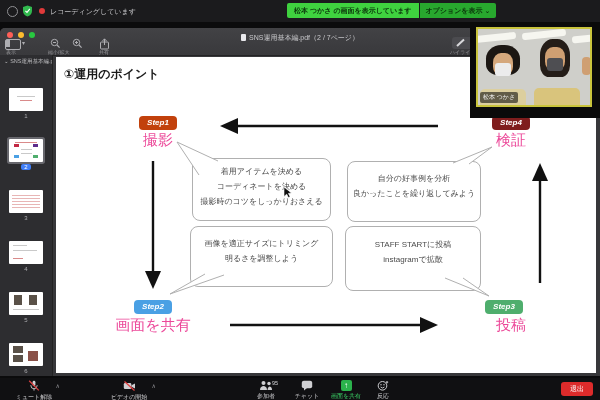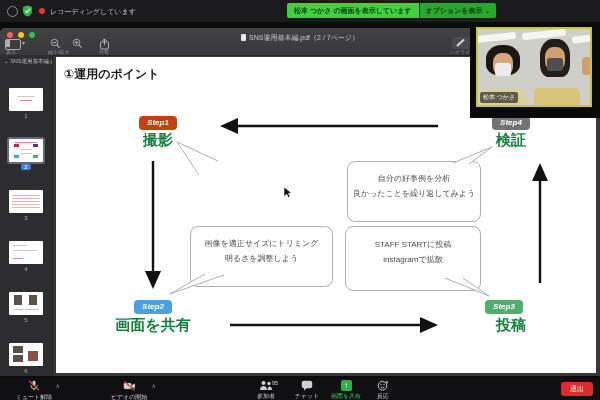--- a/index.html
+++ b/index.html
@@ -49,21 +49,21 @@
   .ttext{position:absolute;left:3px;right:3px;top:3px;bottom:3px;
          background:repeating-linear-gradient(#fff 0 2px,#d6d6d6 2px 3px);}
   .ttext.red{background:repeating-linear-gradient(#fff 0 2px,#e8b5b5 2px 3px);}
   .tdark{position:absolute;background:#5a5148;}
   
   .slide{position:absolute;left:56px;top:29px;width:540px;height:316px;background:#ffffff;}
   .slide-title{position:absolute;left:8px;top:9px;font-size:12px;font-weight:600;color:#1a1a1a;}
   .headline{position:absolute;left:184px;top:25px;font-size:11px;font-weight:bold;}
   .badge{position:absolute;width:38px;height:14px;border-radius:4px;color:#fff;
          font-size:8px;font-style:italic;font-weight:bold;text-align:center;line-height:14px;}
-  .step-label{position:absolute;font-size:15px;font-weight:bold;color:#15803d;text-align:center;}
+  .step-label{position:absolute;font-size:15px;font-weight:normal;color:#ec4899;text-align:center;}
   .bubble{position:absolute;border:1px solid #b0b0b0;border-radius:8px;background:#fff;
           font-size:8px;color:#4a4a4a;text-align:center;}
   .bubble div{line-height:15px;}
   .overlay-svg{position:absolute;left:0;top:0;pointer-events:none;}
   
   .vid-wrap{position:absolute;left:470px;top:22px;width:130px;height:96px;background:#0a0a0a;}
   .vid{position:absolute;left:6px;top:5px;width:116px;height:80px;border:2px solid #c9c43c;
        background:#cfcfca;overflow:hidden;box-sizing:border-box;}
   .light{position:absolute;background:#f6f6f0;height:7px;border-radius:3px;transform:rotate(-6deg);}
   .hair{position:absolute;background:#1c1713;}
@@ -187,29 +187,34 @@
       </div>
       <div class="tnum" style="top:313px;"><span>6</span></div>
     </div>
 
     <div class="slide">
       <div class="slide-title">①運用のポイント</div>
 
       <div class="badge" style="left: 83px; top: 59px; background-color: #c2410c;">Step1</div>
       <div class="step-label" style="left:72px;top:74px;width:60px;">撮影</div>
 
-      <div class="badge" style="left: 436px; top: 59px; background-color: #737373; text-align: center;">Step4</div>
+      <div class="badge" style="left: 436px; top: 59px; background-color: #7f1d1d; text-align: center;">Step4</div>
       <div class="step-label" style="left:425px;top:74px;width:60px;">検証</div>
 
       <div class="badge" style="left: 78px; top: 243px; background-color: rgb(74, 160, 228);">Step2</div>
       <div class="step-label" style="left:52px;top:259px;width:90px;">画面を共有</div>
 
       <div class="badge" style="left: 429px; top: 243px; background-color: rgb(79, 174, 109);">Step3</div>
       <div class="step-label" style="left:425px;top:259px;width:60px;">投稿</div>
 
+      <div class="bubble" style="left:136px;top:101px;width:137px;height:56px;padding-top:5px;">
+        <div>着用アイテムを決める</div>
+        <div>コーディネートを決める</div>
+        <div>撮影時のコツをしっかりおさえる</div>
+      </div>
       <div class="bubble" style="left:291px;top:104px;width:132px;height:50px;padding-top:9px;">
         <div>自分の好事例を分析</div>
         <div>良かったことを繰り返してみよう</div>
       </div>
       <div class="bubble" style="left:289px;top:169px;width:134px;height:53px;padding-top:10px;">
         <div>STAFF STARTに投稿</div>
         <div>instagramで拡散</div>
       </div>
       <div class="bubble" style="left:134px;top:169px;width:141px;height:50px;padding-top:9px;">
         <div>画像を適正サイズにトリミング</div>

